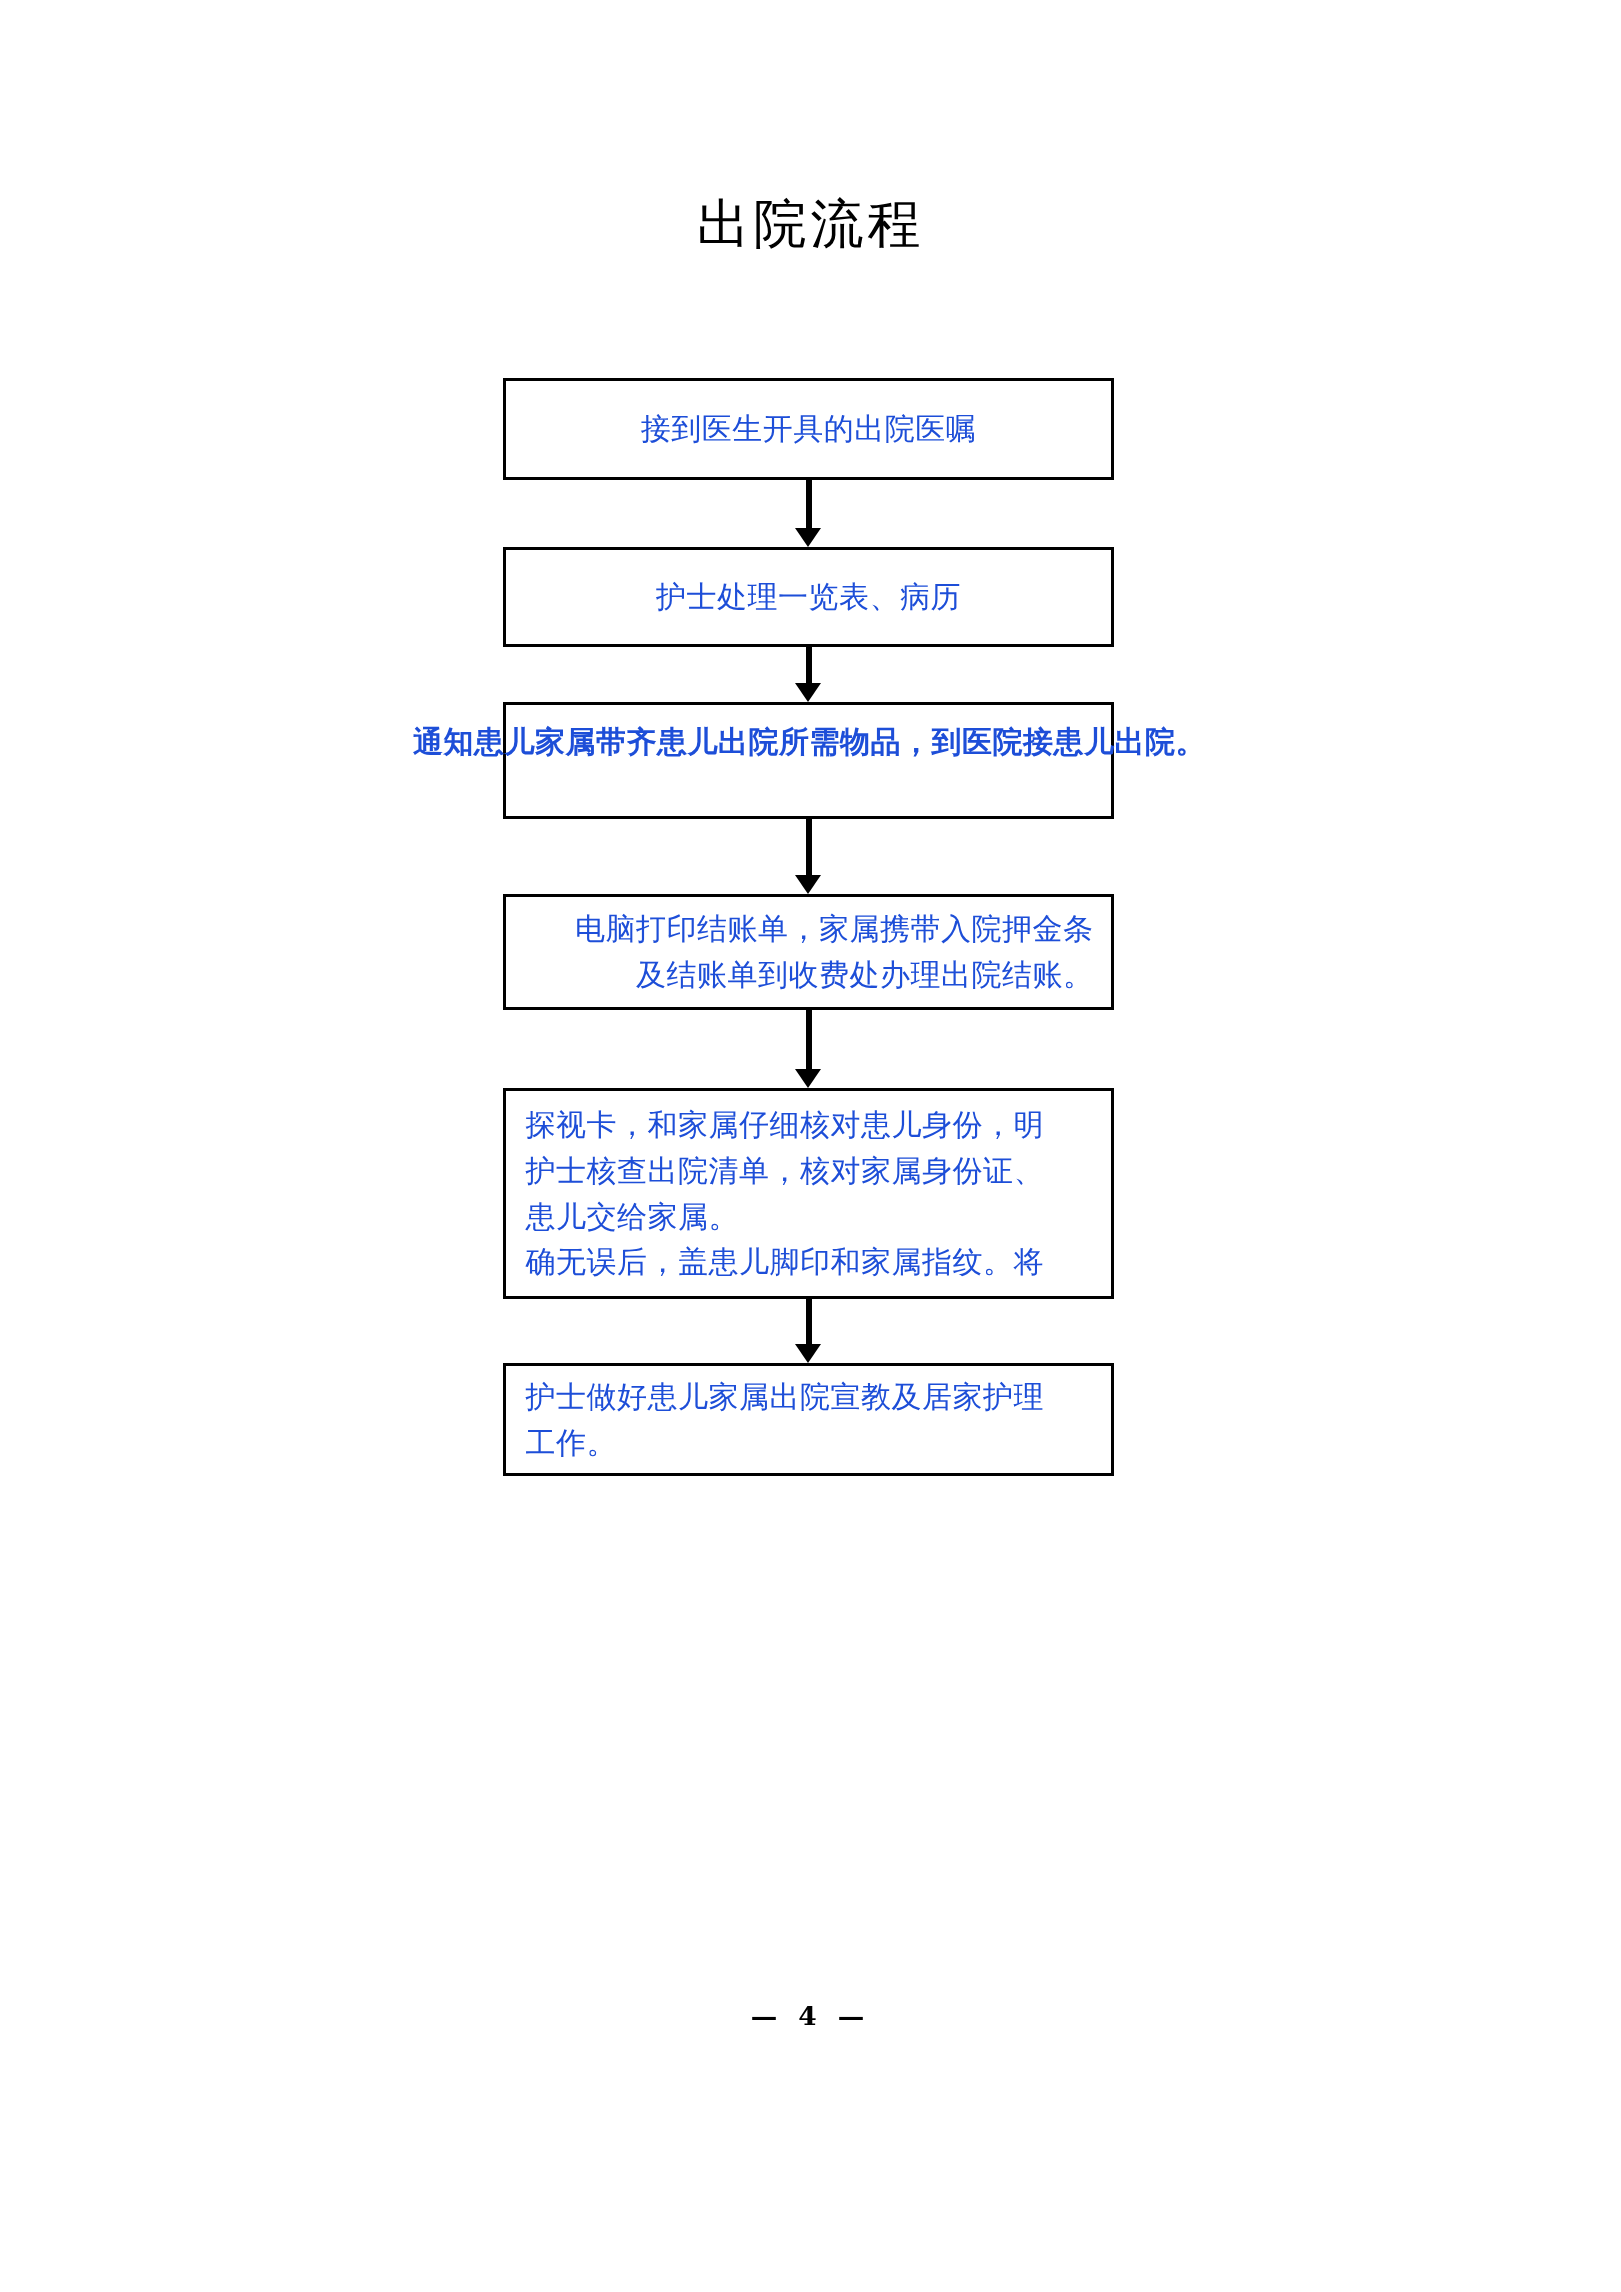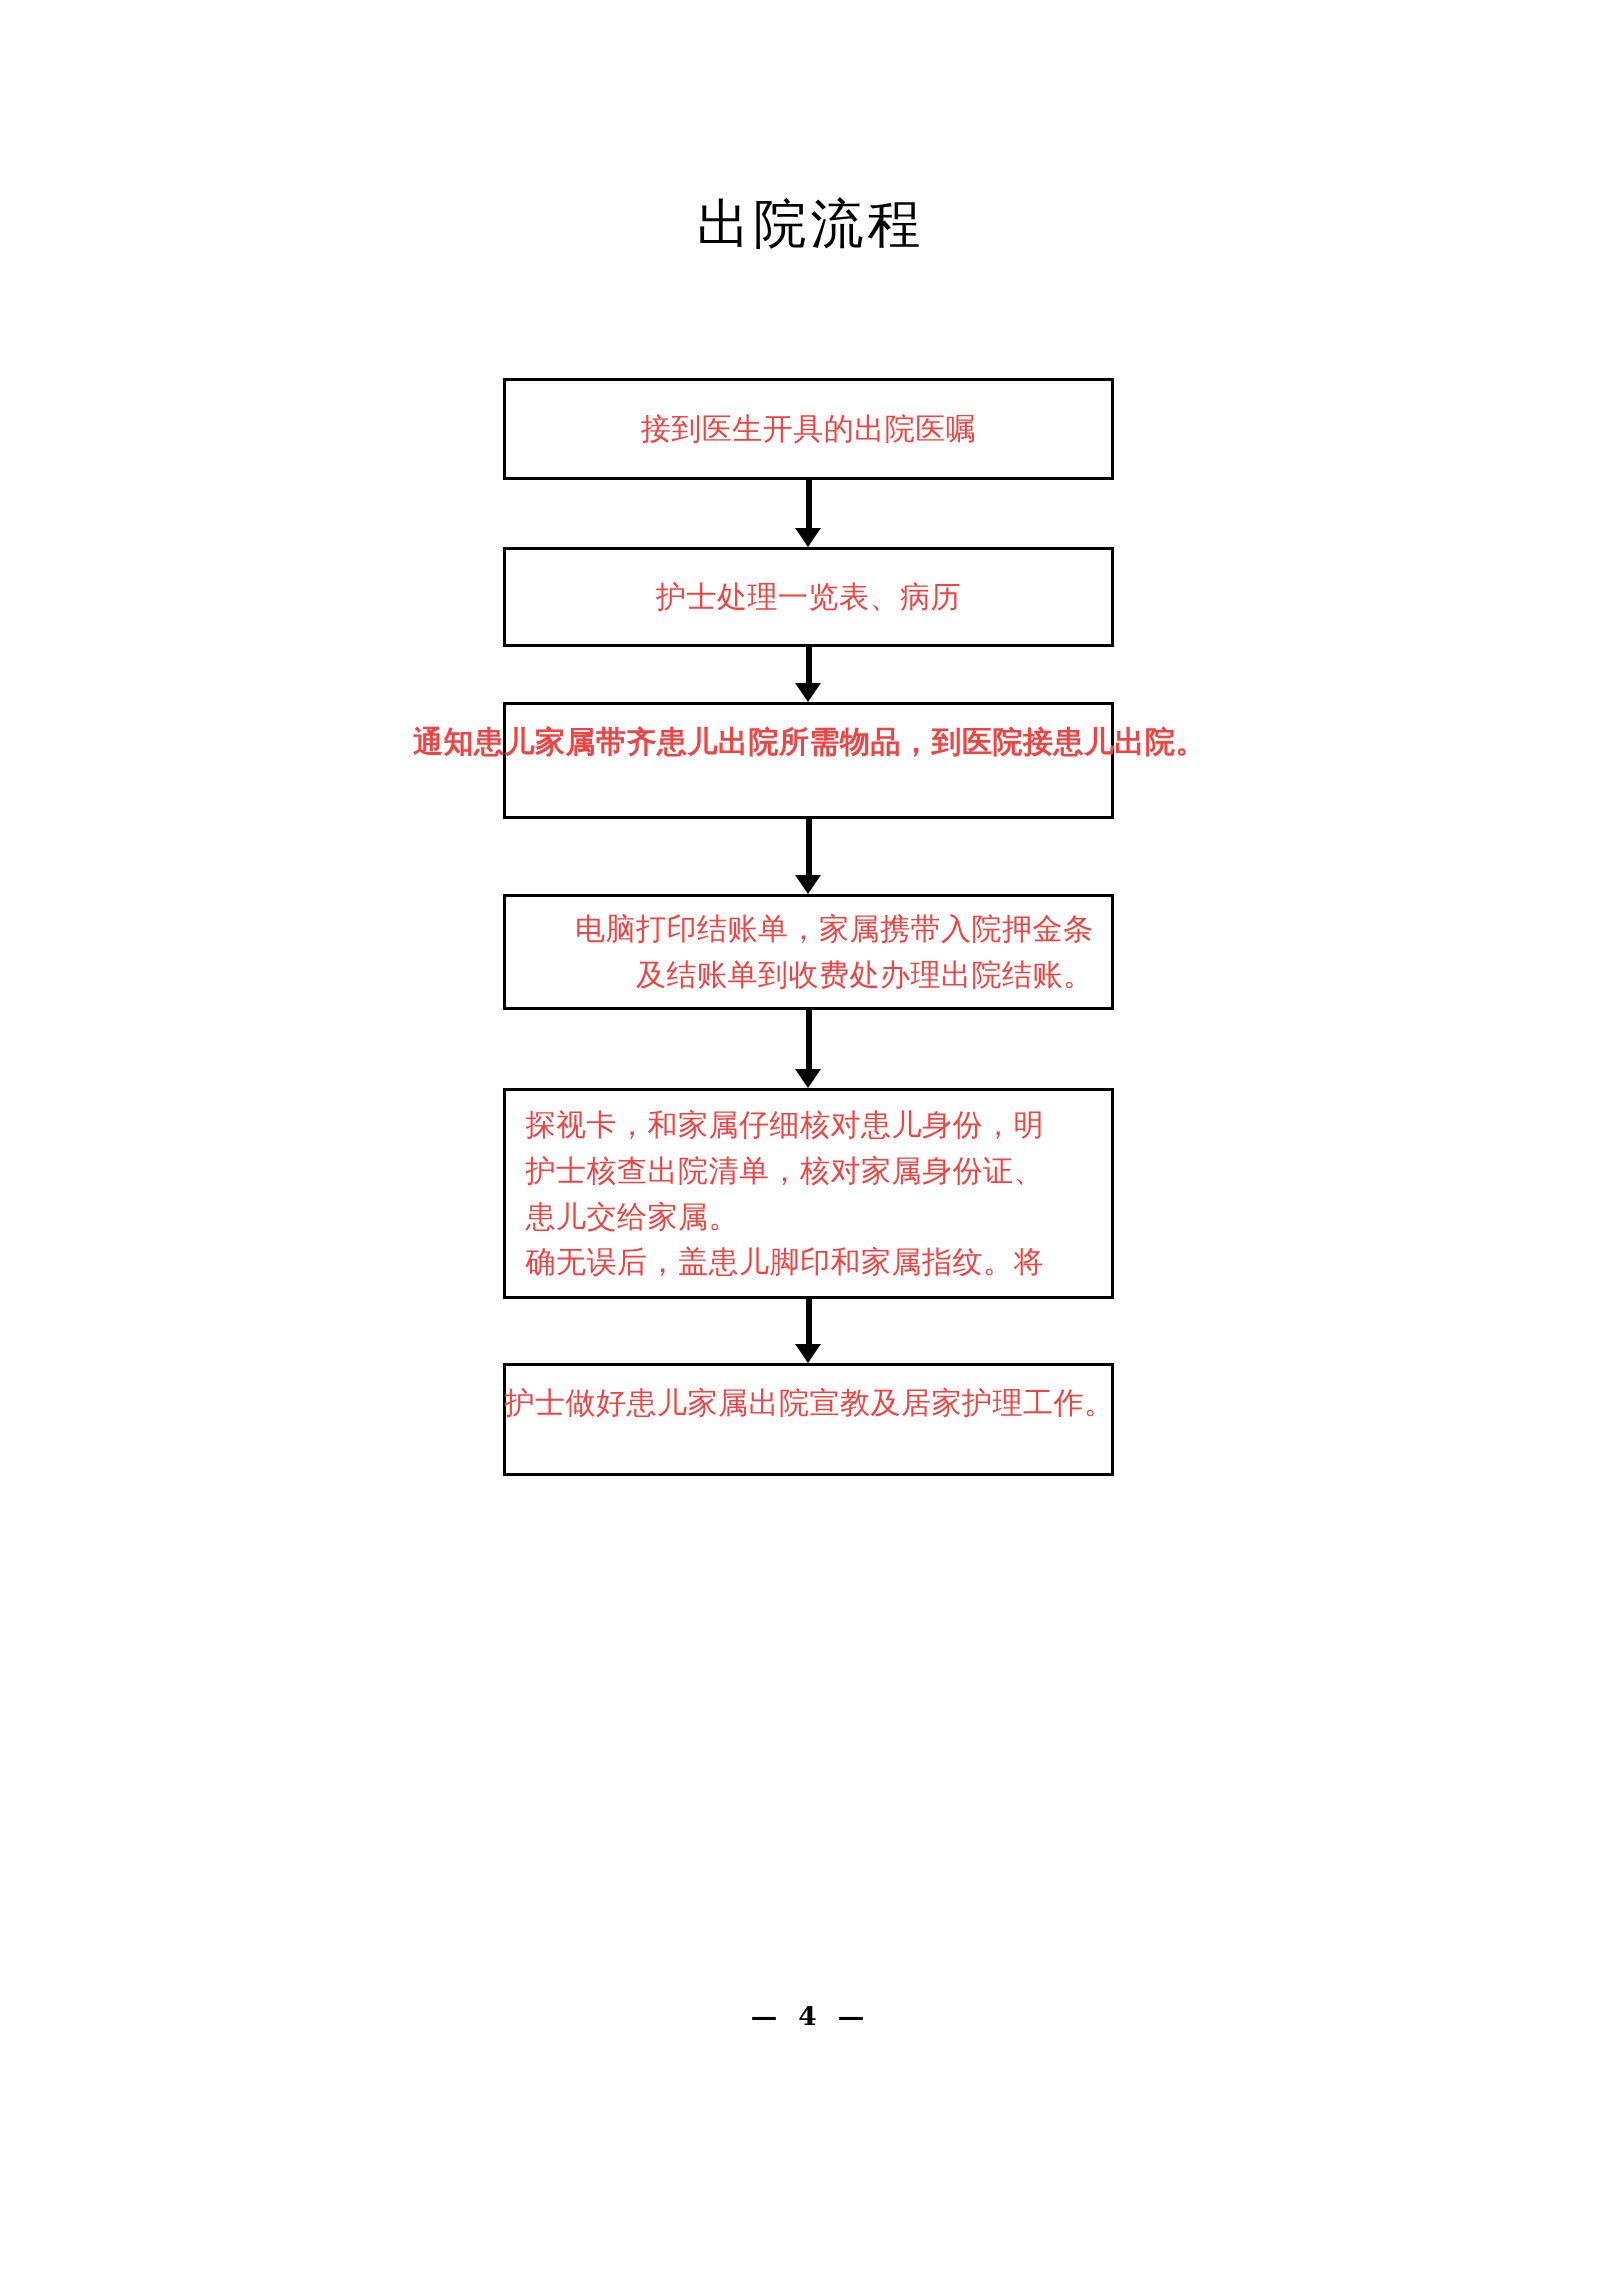--- a/index.html
+++ b/index.html
@@ -46,21 +46,21 @@
   }
 
   .node {
     position: relative;
     box-sizing: border-box;
     border: 3.9px solid #000000;
     background: #ffffff;
     font-family: "DejaVu Serif", "Liberation Serif", serif;
     font-size: 30px;
     line-height: 1.52;
-    color: #ef4444;
+    color: #1d4ed8;
     padding: 13.7px 17.6px 13.7px 19.6px;
     letter-spacing: 0.5px;
   }
   .node.center {
     text-align: center;
     padding-top: 21.6px;
     padding-bottom: 21.6px;
   }
   .node.justify {
     text-align: left;
@@ -69,21 +69,21 @@
     display: block;
     white-space: nowrap;
   }
 
   
   .node.n1 { height: 102px; display: flex; align-items: center; justify-content: center; padding: 0 17.6px; }
   .node.n2 { height: 100px; display: flex; align-items: center; justify-content: center; padding: 0 0; }
   .node.n3 { height: 117px; display: flex; justify-content: center; font-weight: bold; }
   .node.n4 { height: 116px; display: flex; flex-direction: column; justify-content: center; align-items: flex-end; }
   .node.n5 { height: 211px; display: flex; flex-direction: column; justify-content: center; }
-  .node.n6 { height: 113px; display: flex; flex-direction: row; justify-content: center; }
+  .node.n6 { height: 113px; display: flex; flex-direction: column; justify-content: center; }
 
   
   .connector {
     position: relative;
     width: 100%;
     display: block;
   }
   .connector .stem {
     position: absolute;
     left: 50%;

